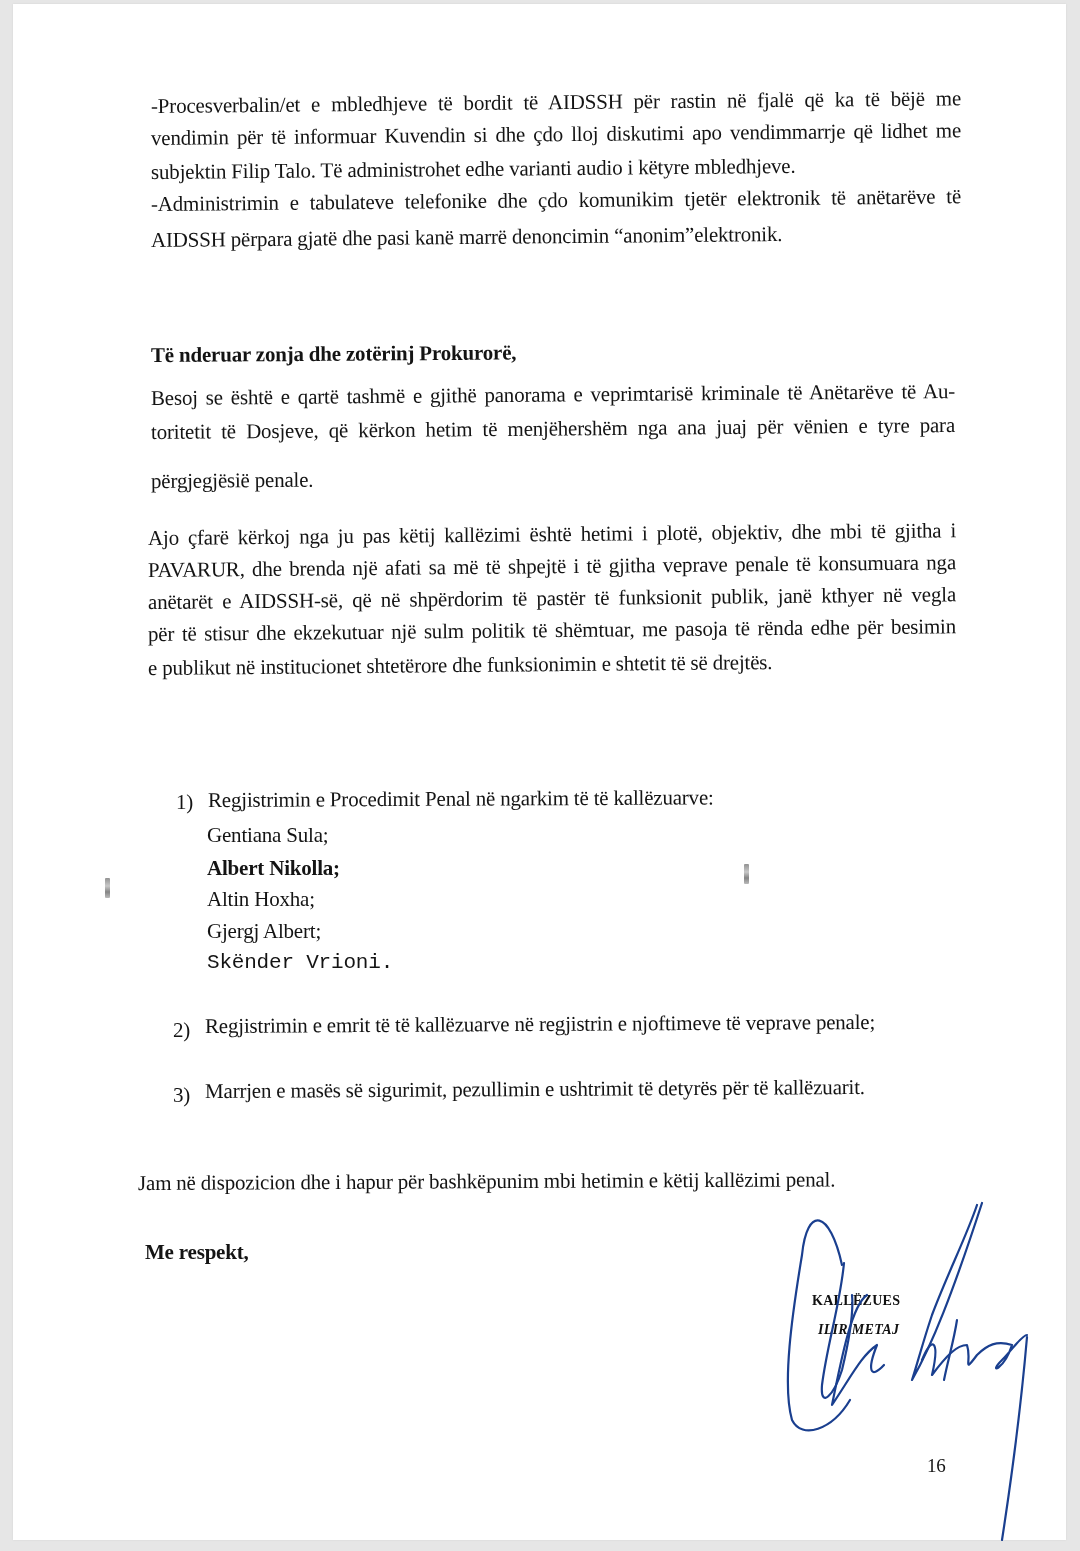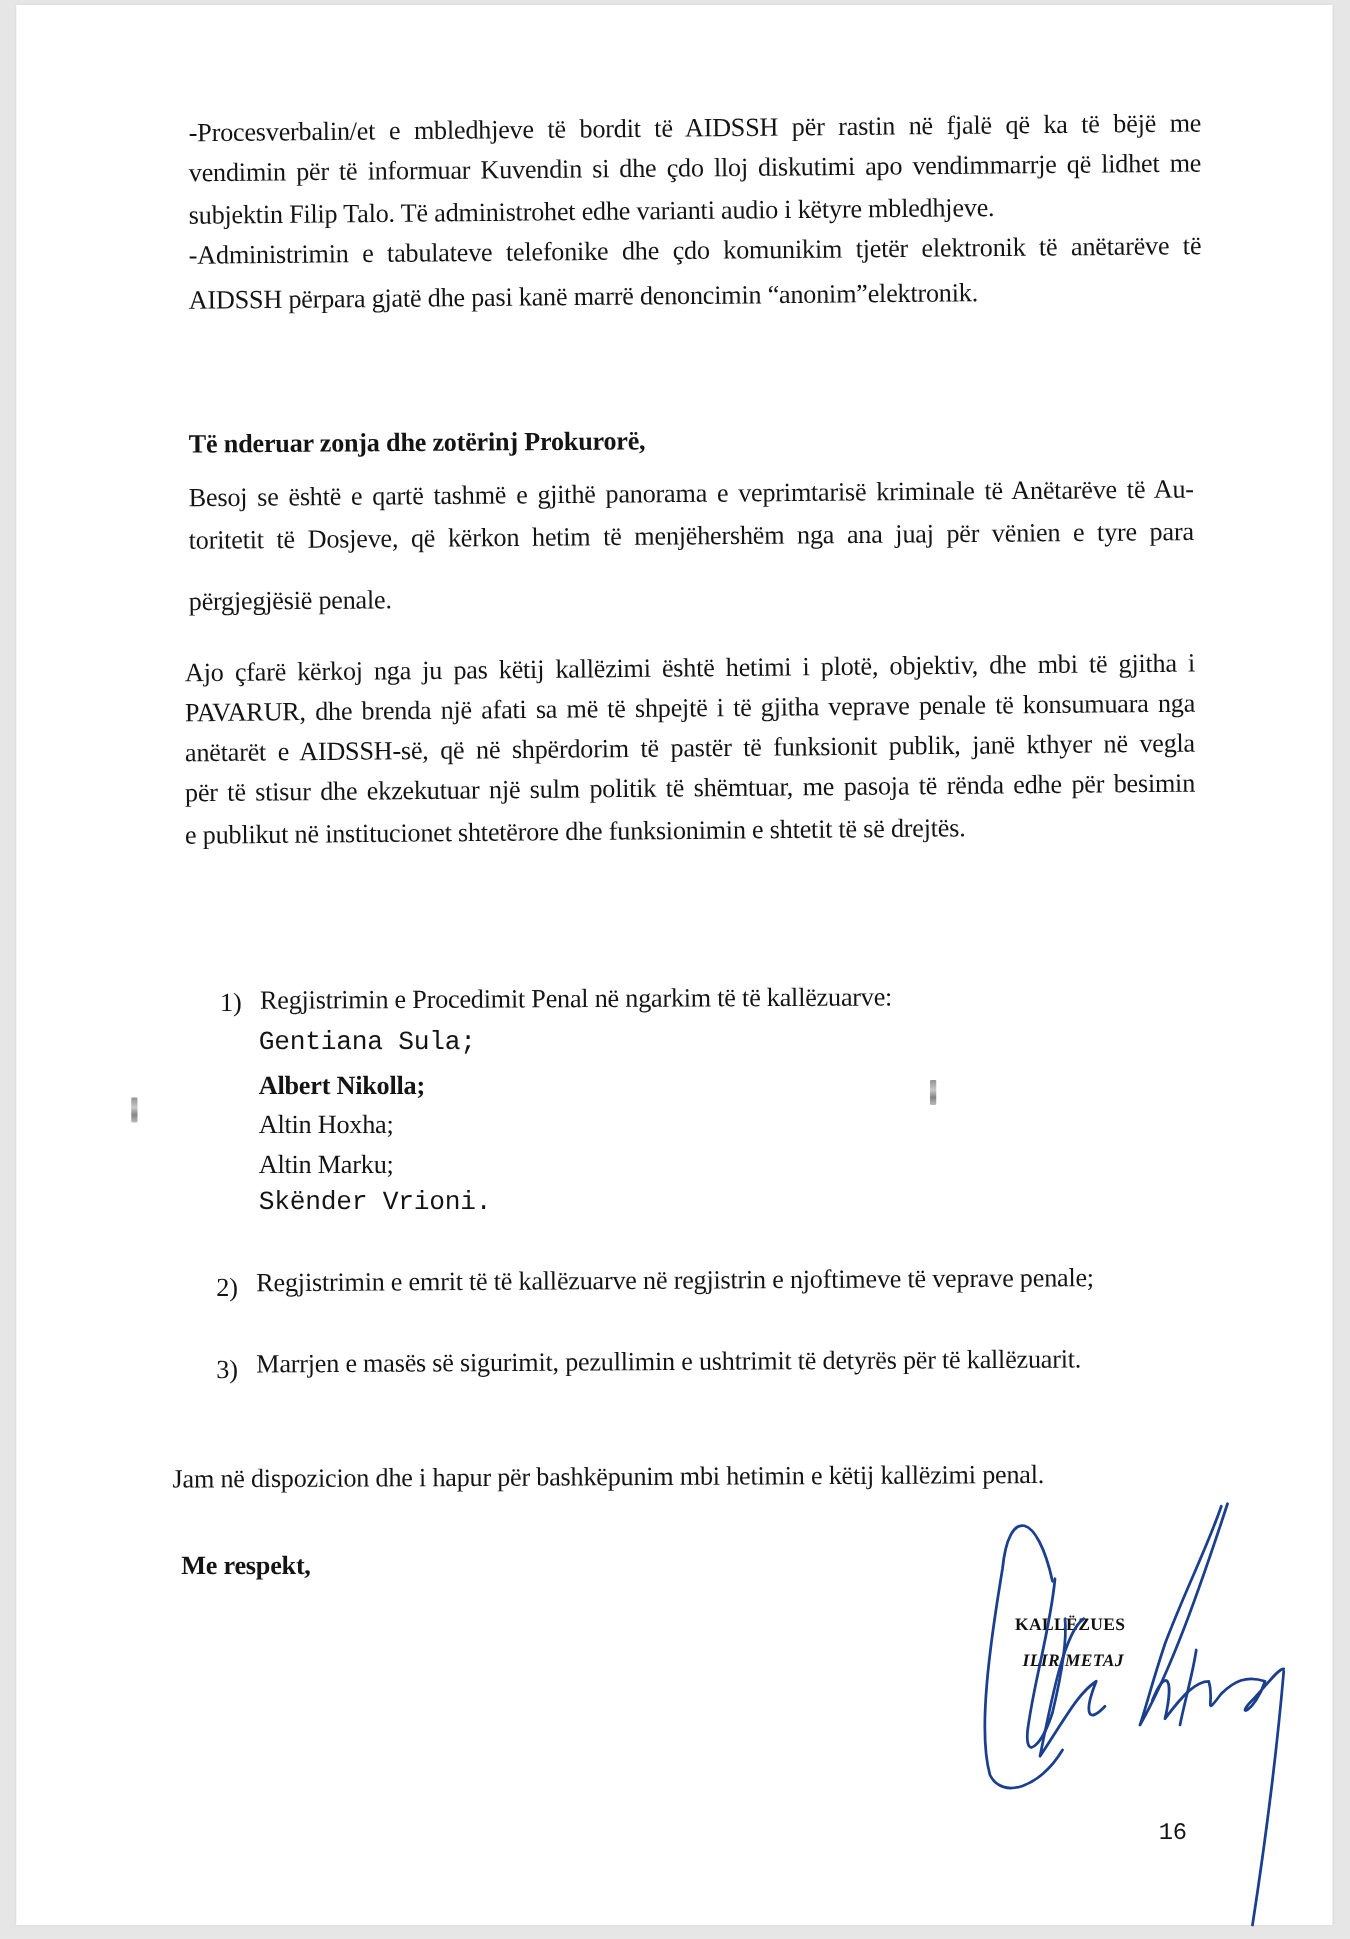--- a/index.html
+++ b/index.html
@@ -51,21 +51,21 @@
     font-size: 14px;
     color: #111;
     white-space: nowrap;
     letter-spacing: 0.3px;
   }
   .page-num {
     position: absolute;
     left: 915px;
     top: 1455px;
     font-size: 19px;
-    font-family: Liberation Mono, monospace;
+    font-family: Liberation Serif, serif;
     color: #141414;
   }
   .mark {
     position: absolute;
     width: 5px;
     height: 20px;
     background: linear-gradient(#777, #bbb 40%, #666 70%, #aaa);
     border-radius: 1px;
     opacity: 0.8;
   }
@@ -100,24 +100,24 @@
   <div class="line j" style="left:136px; top:526px; width:808px; transform:rotate(-0.55deg);">Ajo çfarë kërkoj nga ju pas këtij kallëzimi është hetimi i plotë, objektiv, dhe mbi të gjitha i</div>
   <div class="line j" style="left:136px; top:558px; width:808px; transform:rotate(-0.55deg);">PAVARUR, dhe brenda një afati sa më të shpejtë i të gjitha veprave penale të konsumuara nga</div>
   <div class="line j" style="left:136px; top:590px; width:808px; transform:rotate(-0.55deg);">anëtarët e AIDSSH-së, që në shpërdorim të pastër të funksionit publik, janë kthyer në vegla</div>
   <div class="line j" style="left:136px; top:622px; width:808px; transform:rotate(-0.55deg);">për të stisur dhe ekzekutuar një sulm politik të shëmtuar, me pasoja të rënda edhe për besimin</div>
   <div class="line" style="left:136px; top:656px; transform:rotate(-0.55deg);">e publikut në institucionet shtetërore dhe funksionimin e shtetit të së drejtës.</div>
 
 
   <div class="line" style="left:164px; top:790px;">1)</div>
   <div class="line" style="left:196px; top:788px; transform:rotate(-0.3deg);">Regjistrimin e Procedimit Penal në ngarkim të të kallëzuarve:</div>
 
-  <div class="line" style="left:195px; top:823px;font-family:Liberation Mono, monospace;">Gentiana Sula;</div>
+  <div class="line" style="left:195px; top:823px;">Gentiana Sula;</div>
   <div class="line" style="left:195px; top:856px;font-weight:bold;">Albert Nikolla;</div>
   <div class="line" style="left:195px; top:887px;">Altin Hoxha;</div>
-  <div class="line" style="left:195px; top:919px;">Altin Marku;</div>
+  <div class="line" style="left:195px; top:919px;">Gjergj Albert;</div>
   <div class="line" style="left:195px; top:951px;font-family:Liberation Mono, monospace;">Skënder Vrioni.</div>
 
   <div class="line" style="left:161px; top:1018px;">2)</div>
   <div class="line" style="left:193px; top:1014px; transform:rotate(-0.35deg);">Regjistrimin e emrit të të kallëzuarve në regjistrin e njoftimeve të veprave penale;</div>
 
   <div class="line" style="left:161px; top:1083px;">3)</div>
   <div class="line" style="left:193px; top:1079px; transform:rotate(-0.35deg);">Marrjen e masës së sigurimit, pezullimin e ushtrimit të detyrës për të kallëzuarit.</div>
 
   <div class="line" style="left:126px; top:1171px; transform:rotate(-0.3deg);">Jam në dispozicion dhe i hapur për bashkëpunim mbi hetimin e këtij kallëzimi penal.</div>
 

